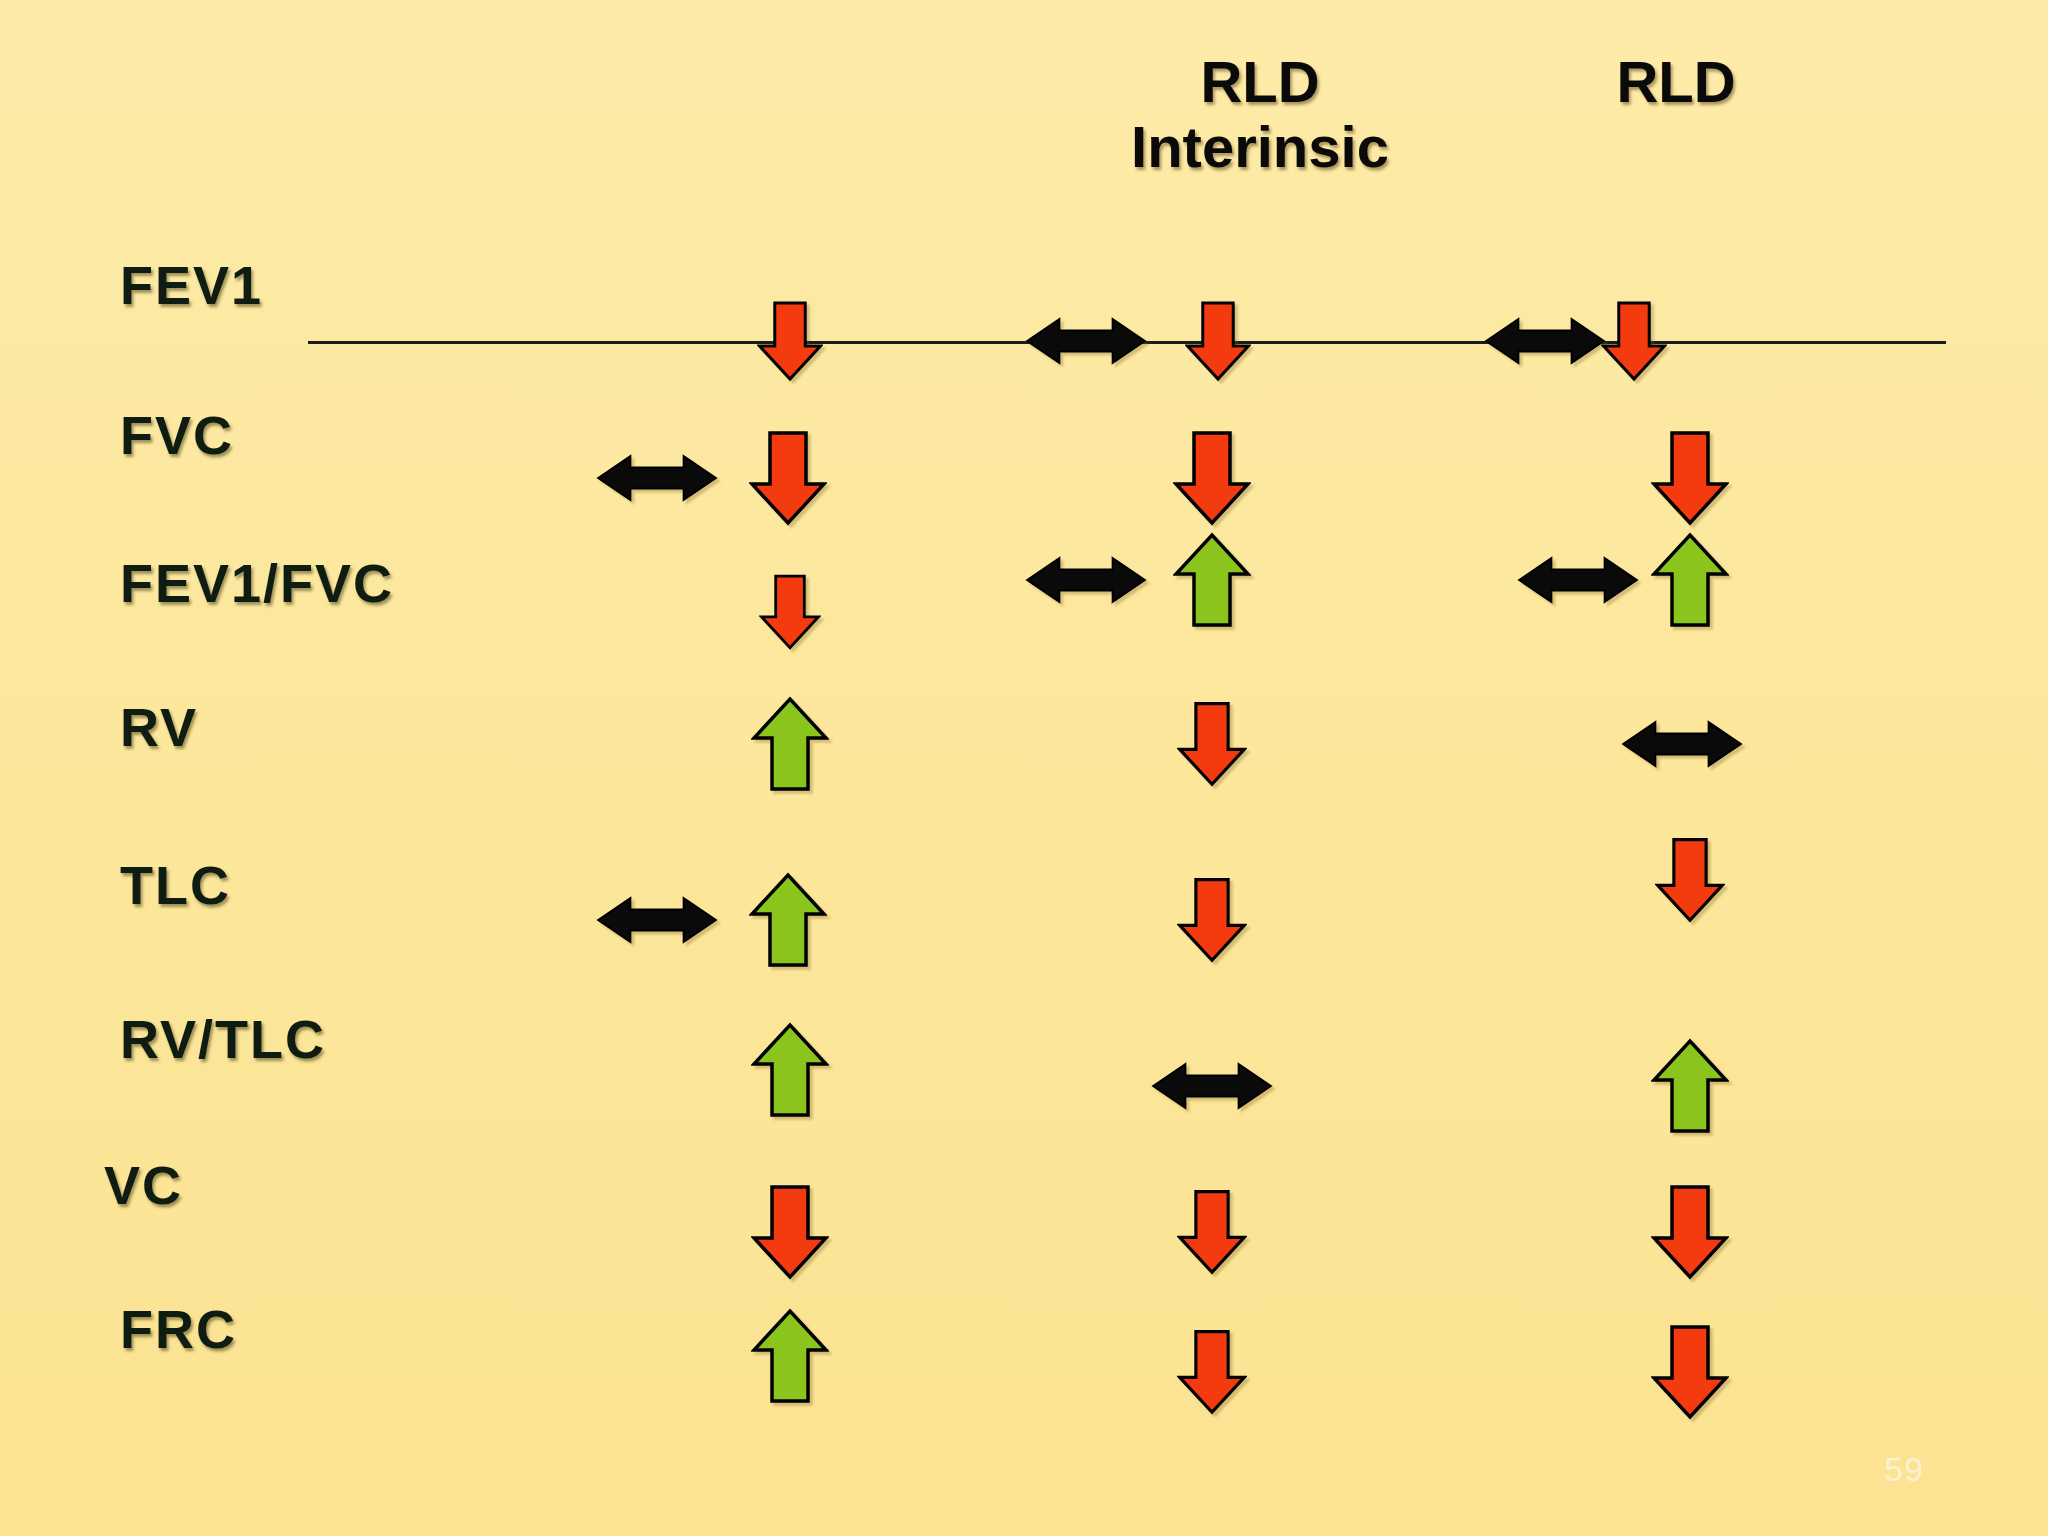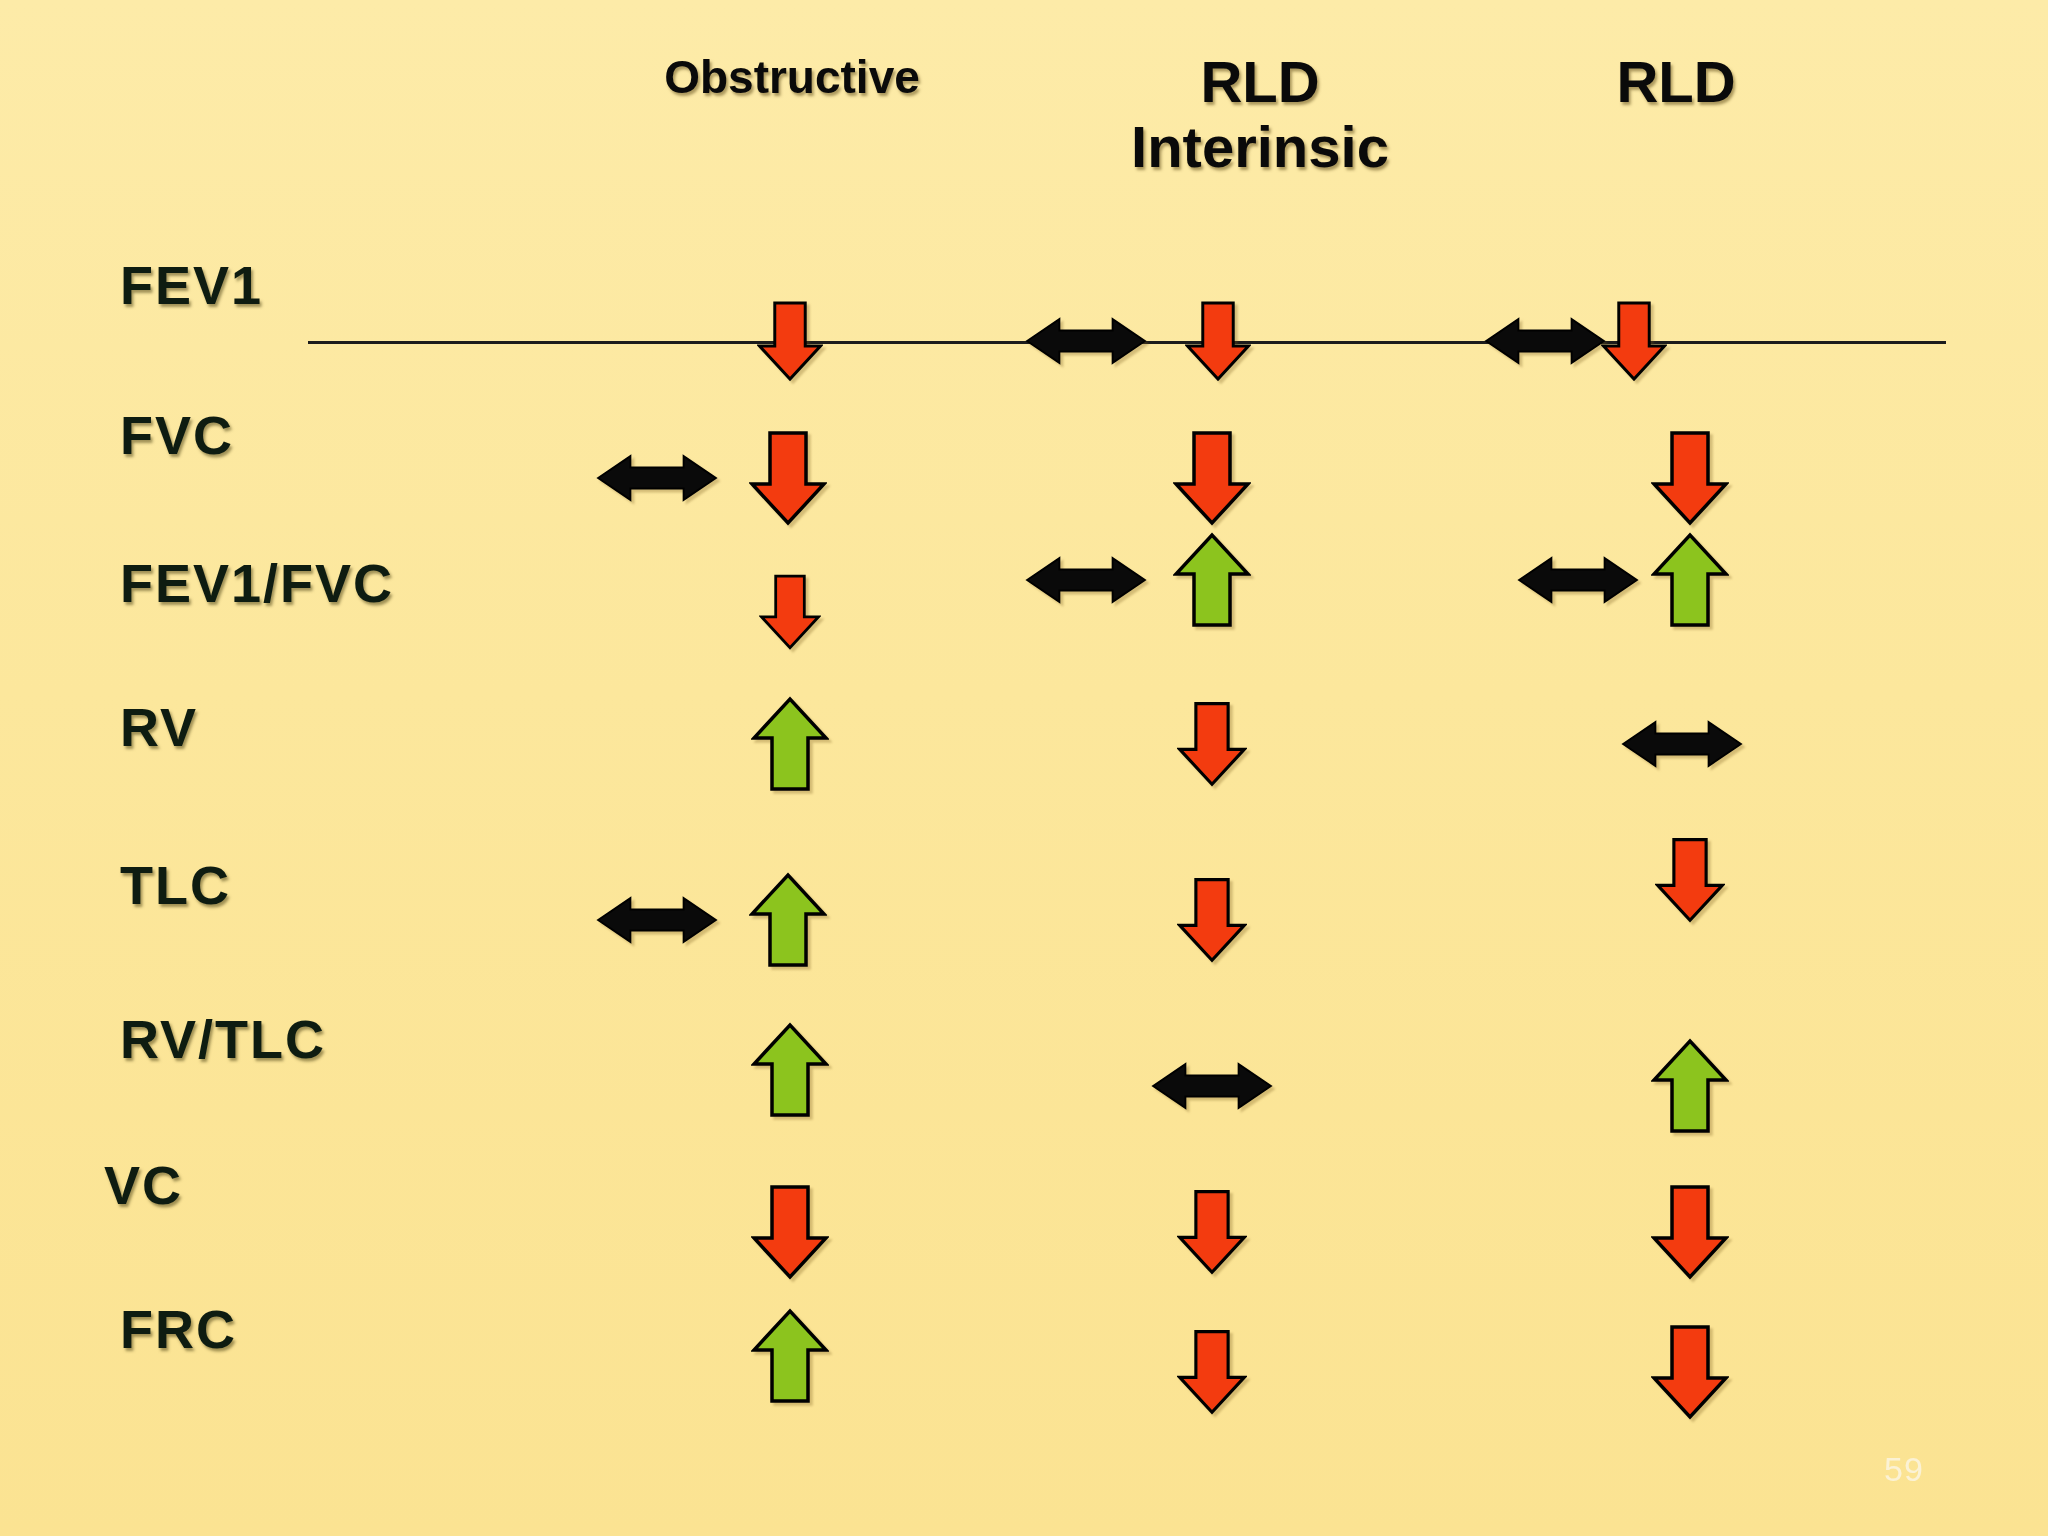--- a/index.html
+++ b/index.html
@@ -49,21 +49,20 @@
     letter-spacing:1px;
   }
 </style>
 </head>
 <body>
 
 <div class="stage" style="--label-color: #0E1C11; --header-color: #0A0A0A; --line-color: #1C1C1C; --page-number-color: #FBF2D5;">
   <div class="hline" style="left: 308px; top: 341px; width: 1638px; height: 3px;"></div>
   <div id="headers">
       <div class="header" style="left: 792px; top: 52px; font-size: 46px;">
-        <div>Obstructive</div>
       </div>
       <div class="header" style="left: 1260px; top: 50px; font-size: 58px;">
         <div>RLD</div>
         <div>Interinsic</div>
       </div>
       <div class="header" style="left: 1676px; top: 50px; font-size: 58px;">
         <div>RLD</div>
       </div>
     </div>
   <div id="rows">

